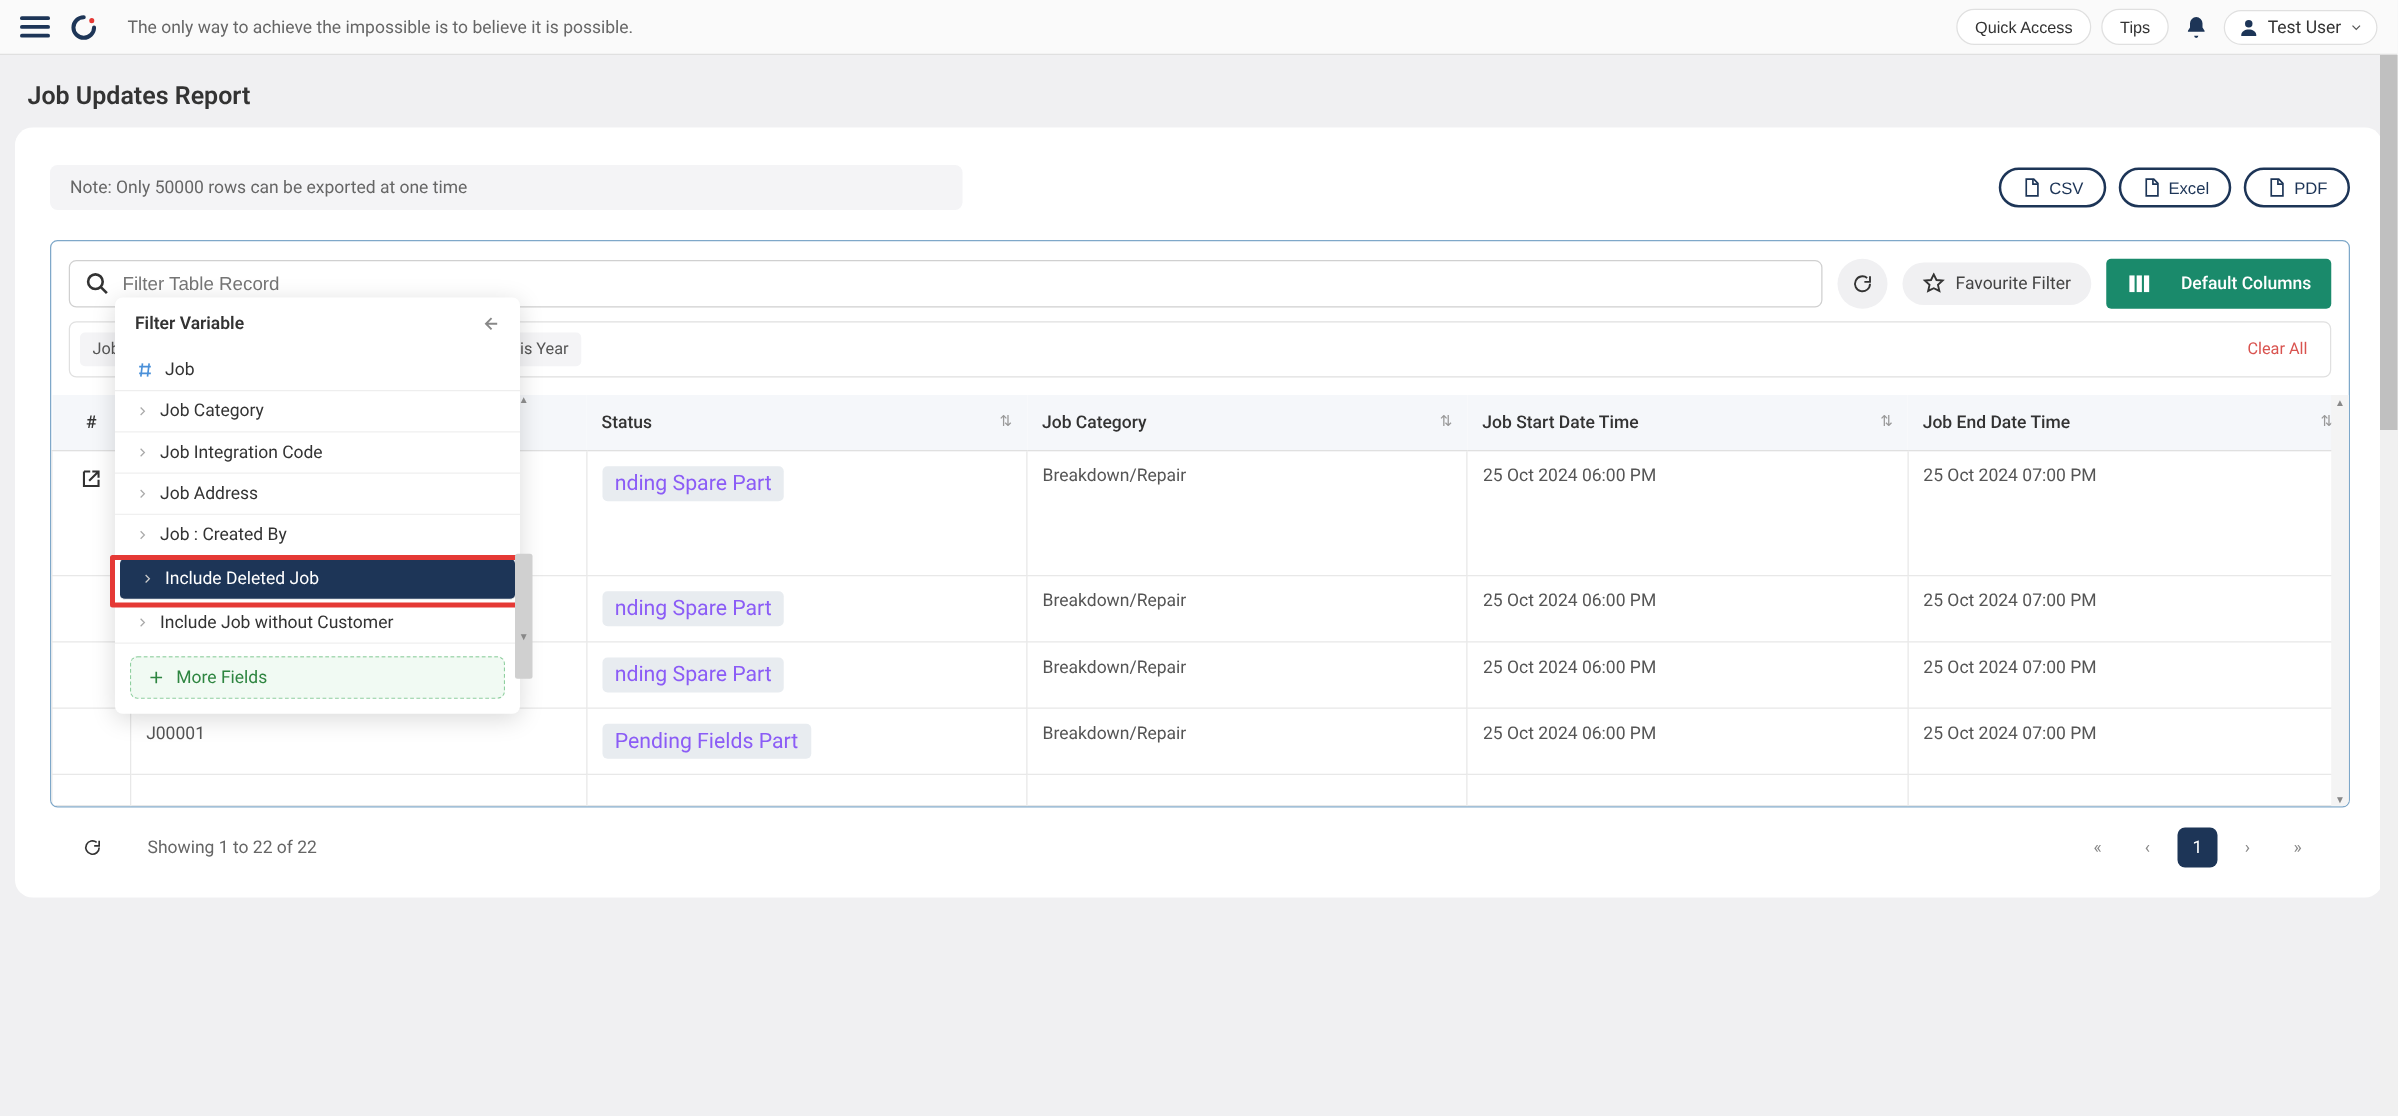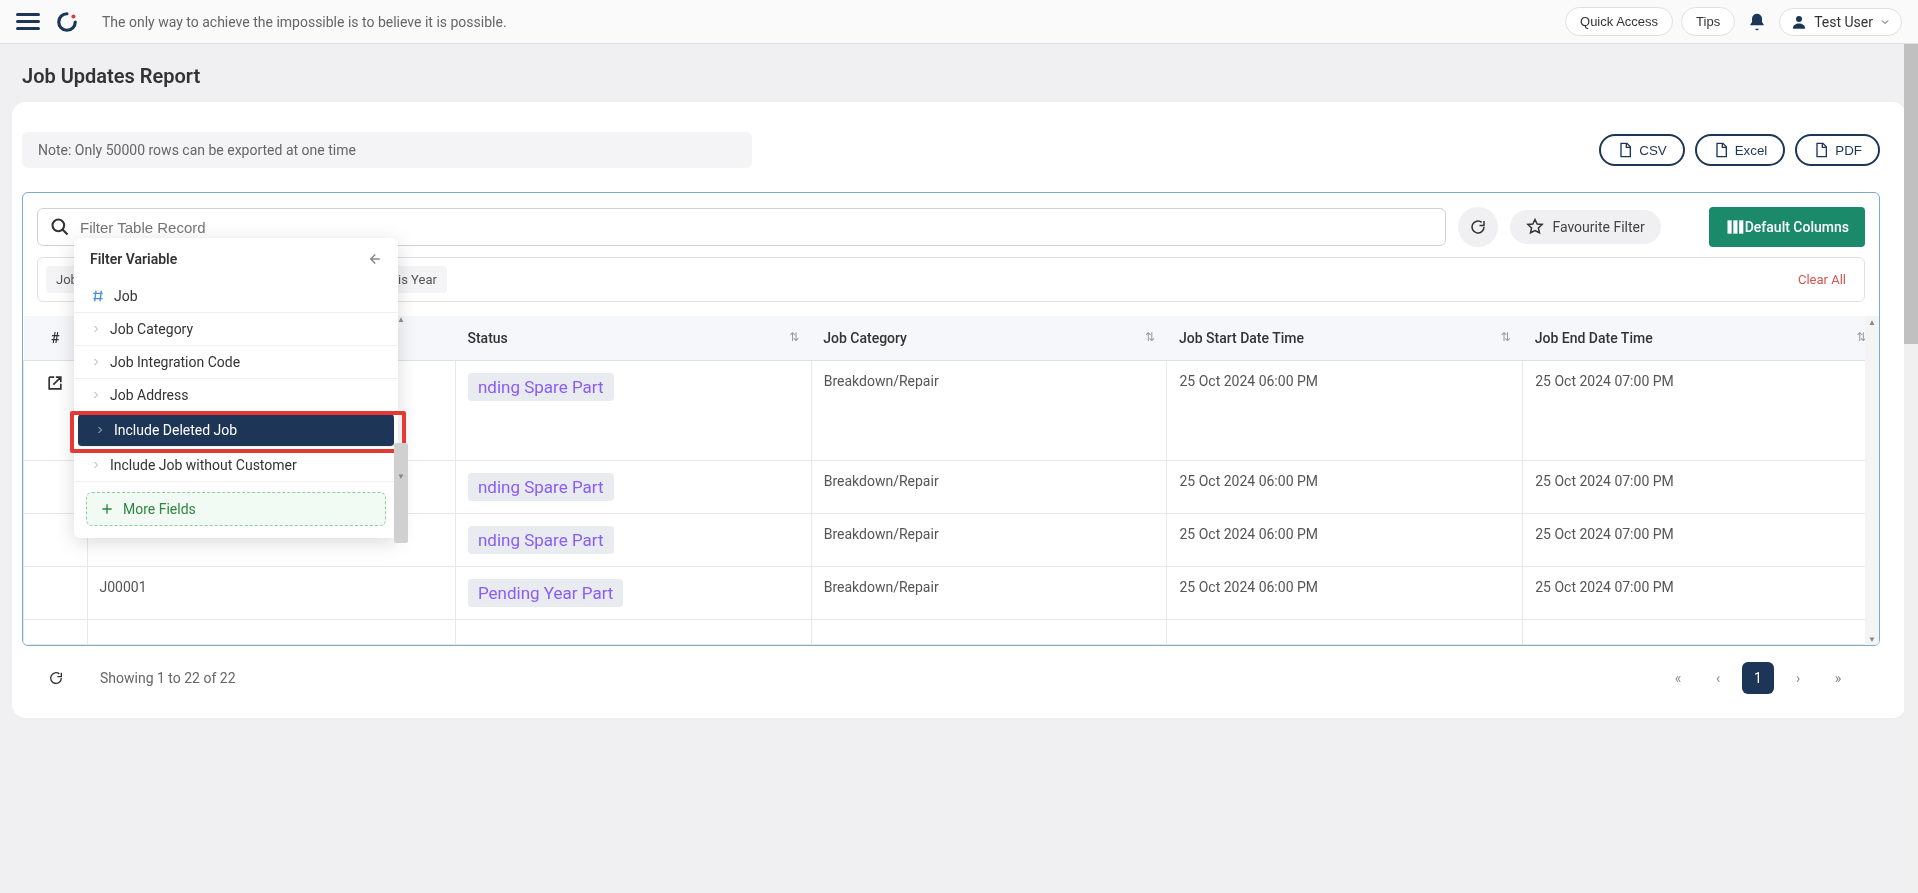--- a/index.html
+++ b/index.html
@@ -13,34 +13,34 @@
 .tagline { color: #666; font-size: 14px; }
 .top-header .spacer { flex: 1; }
 .pill-btn { background: #fff; border: 1px solid #e0e0e0; border-radius: 20px; padding: 6px 14px; font-size: 13px; color: #333; margin-left: 8px; cursor: pointer; }
 .bell { margin: 0 12px; cursor: pointer; }
 .user-chip { display: flex; align-items: center; background: #fff; border: 1px solid #e0e0e0; border-radius: 20px; padding: 4px 10px; cursor: pointer; gap: 6px; text-align: right; }
 
 
 .page-title { padding: 20px 22px 14px; font-size: 20px; font-weight: 600; color: #333; }
 
 
-.card { background: #fff; border-radius: 14px; margin: 0 12px 12px 12px; padding: 30px 26px 20px 10px; }
+.card { background: #fff; border-radius: 14px; margin: 0 12px 12px 12px; padding: 30px 26px 20px 28px; }
 .note-row { display: flex; align-items: center; margin-bottom: 24px; }
 .note-pill { background: #f4f4f6; color: #666; padding: 10px 16px; border-radius: 6px; font-size: 14px; flex: 0 0 auto; width: 730px; }
 .note-row .spacer { flex: 1; }
 .export-btn { display: inline-flex; align-items: center; gap: 6px; border: 2px solid #1d3557; color: #1d3557; background: #fff; border-radius: 20px; padding: 6px 16px; margin-left: 10px; font-weight: 500; cursor: pointer; }
 
 
 .table-wrap { border: 1px solid #7fa8c9; border-radius: 6px; overflow: hidden; }
 .toolbar { display: flex; align-items: center; padding: 14px 14px 10px 14px; gap: 12px; }
 .search-box { flex: 1; display: flex; align-items: center; border: 1px solid #d0d0d0; border-radius: 6px; padding: 8px 12px; gap: 10px; }
 .search-box input { border: none; outline: none; flex: 1; font-size: 15px; color: #333; background: transparent; }
 .circle-btn { width: 40px; height: 40px; border-radius: 50%; background: #f0f0f2; display: flex; align-items: center; justify-content: center; cursor: pointer; }
 .fav-btn { display: flex; align-items: center; gap: 8px; background: #f0f0f2; border-radius: 22px; padding: 8px 16px; cursor: pointer; color: #444; white-space: nowrap; }
-.default-cols { display: flex; align-items: center; gap: 0; background: #1a8a6b; color: #fff; border-radius: 4px; padding: 10px 16px; cursor: pointer; font-weight: 500; white-space: nowrap; margin-left: 36px; }
+.default-cols { display: flex; align-items: center; gap: 24px; background: #1a8a6b; color: #fff; border-radius: 4px; padding: 10px 16px; cursor: pointer; font-weight: 500; white-space: nowrap; }
 
 .filter-bar { display: flex; align-items: center; border: 1px solid #e0e0e0; border-radius: 6px; margin: 0 14px 14px 14px; padding: 8px; position: relative; }
 .chip-hidden { background: #f4f4f6; border-radius: 4px; padding: 6px 10px; font-size: 13px; color: #555; margin-right: 6px; }
 .clear-all { margin-left: auto; color: #d9534f; font-size: 13px; cursor: pointer; padding-right: 10px; }
 
 
 .dropdown-panel { position: absolute; top: -20px; left: 36px; width: 324px; background: #fff; border-radius: 6px; box-shadow: 0 4px 20px rgba(0,0,0,0.15); z-index: 10; }
 .dd-header { display: flex; align-items: center; padding: 12px 16px; font-weight: 600; color: #333; }
 .dd-header .back-arrow { margin-left: auto; cursor: pointer; color: #888; }
 .dd-group { display: flex; align-items: center; gap: 8px; padding: 8px 16px; color: #333; border-bottom: 1px solid #eee; }
@@ -237,20 +237,28 @@
             <span>Job Integration Code</span>
           </div>
           <div class="dd-item">
             <span class="chev svg-icon">
                 <svg width="12" height="12" viewBox="0 0 24 24">
                   <path d="M9 6l6 6-6 6" fill="none" stroke="currentColor" stroke-width="2"></path>
                 </svg>
               </span>
             <span>Job Address</span>
           </div>
+          <div class="dd-item">
+            <span class="chev svg-icon">
+                <svg width="12" height="12" viewBox="0 0 24 24">
+                  <path d="M9 6l6 6-6 6" fill="none" stroke="currentColor" stroke-width="2"></path>
+                </svg>
+              </span>
+            <span>Job : Created By</span>
+          </div>
           <div style="position:relative;text-align:center;">
             <div class="dd-item selected">
               <span class="chev svg-icon">
                   <svg width="12" height="12" viewBox="0 0 24 24">
                     <path d="M9 6l6 6-6 6" fill="none" stroke="currentColor" stroke-width="2"></path>
                   </svg>
                 </span>
               <span>Include Deleted Job</span>
             </div>
             <div class="dd-highlight" style="top:-3px;"></div>
@@ -316,21 +324,21 @@
           <td class="first"></td>
           <td></td>
           <td><span class="status-badge">nding Spare Part</span></td>
           <td>Breakdown/Repair</td>
           <td>25 Oct 2024 06:00 PM</td>
           <td>25 Oct 2024 07:00 PM</td>
         </tr>
         <tr>
           <td class="first"></td>
           <td>J00001</td>
-          <td><span class="status-badge">Pending Year Part</span></td>
+          <td><span class="status-badge">Pending Fields Part</span></td>
           <td>Breakdown/Repair</td>
           <td>25 Oct 2024 06:00 PM</td>
           <td>25 Oct 2024 07:00 PM</td>
         </tr>
         <tr style="height:14px;">
           <td class="first"></td>
               <td></td>
               <td></td>
               <td></td>
               <td></td>

